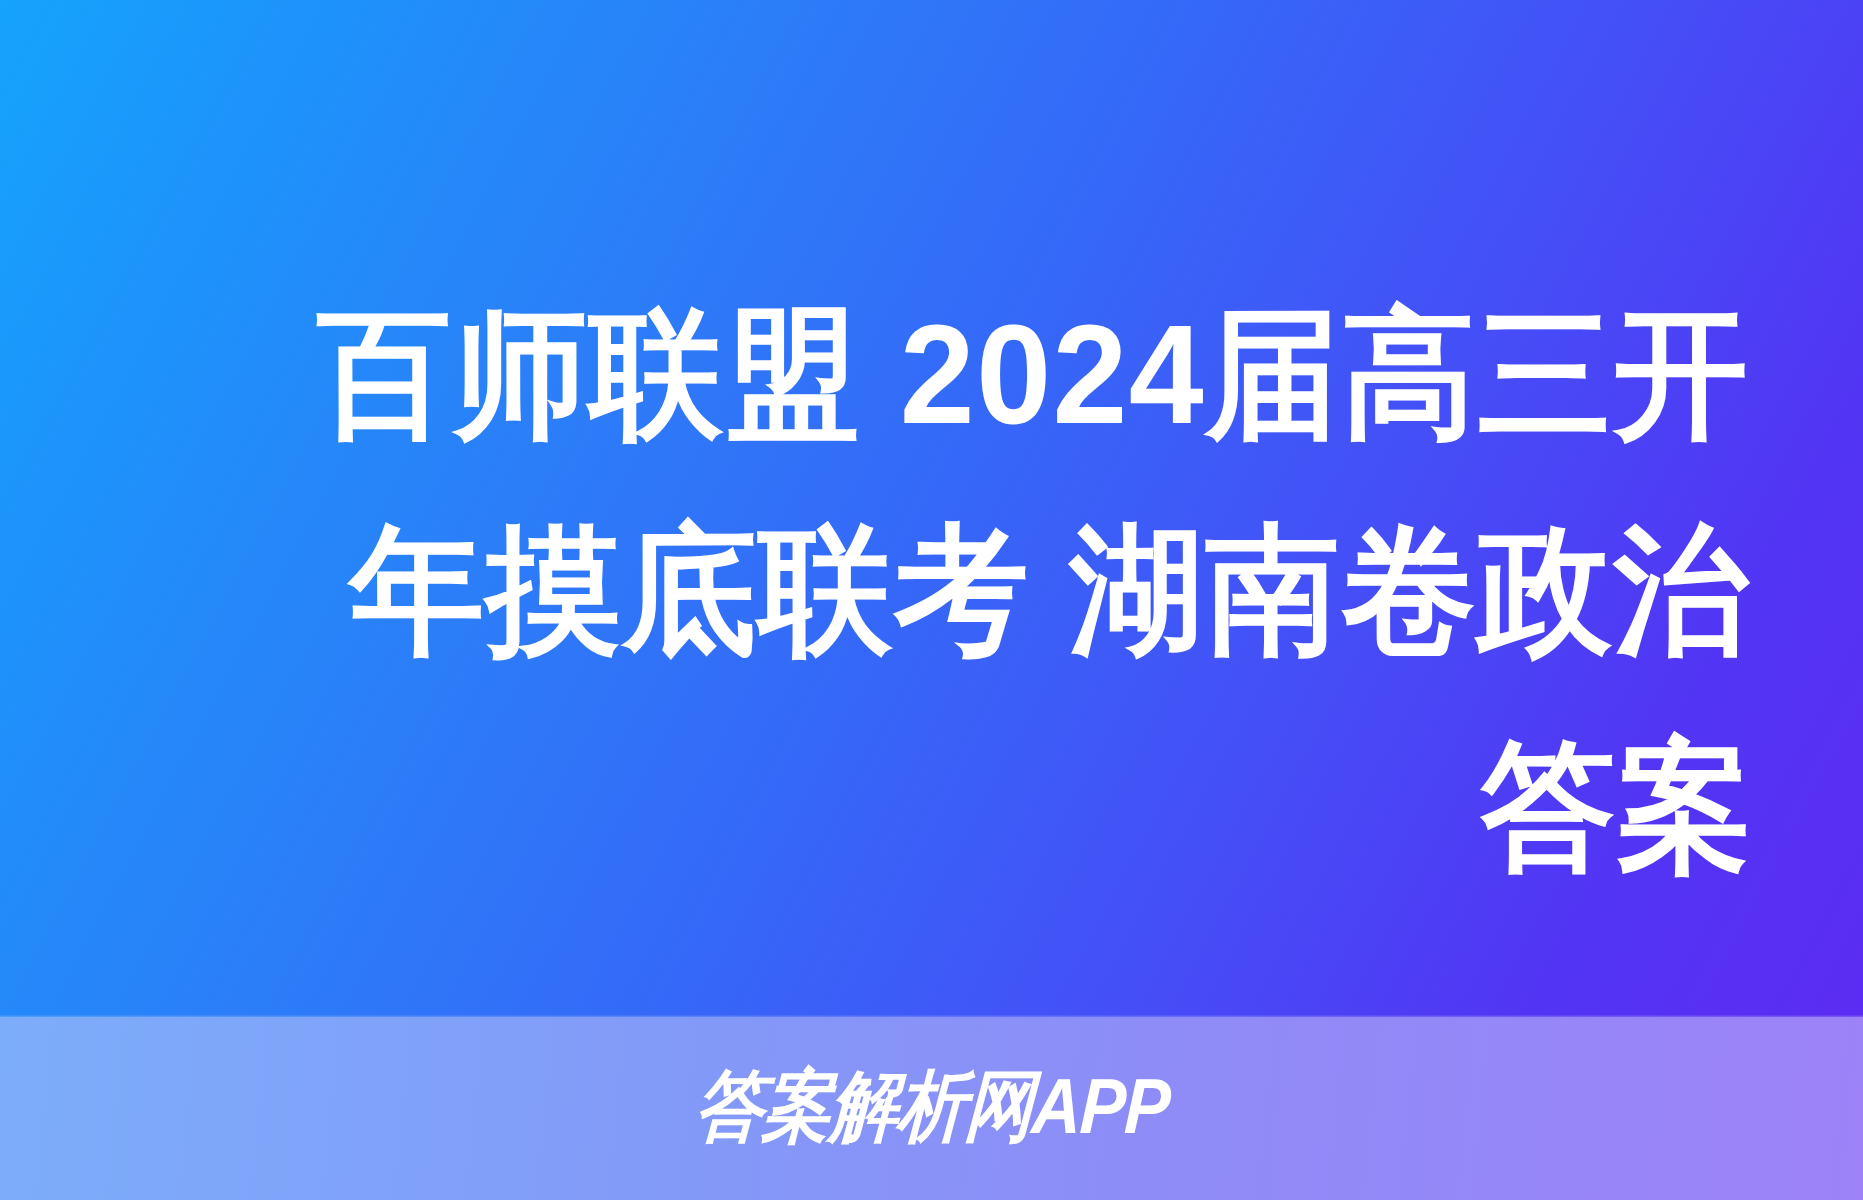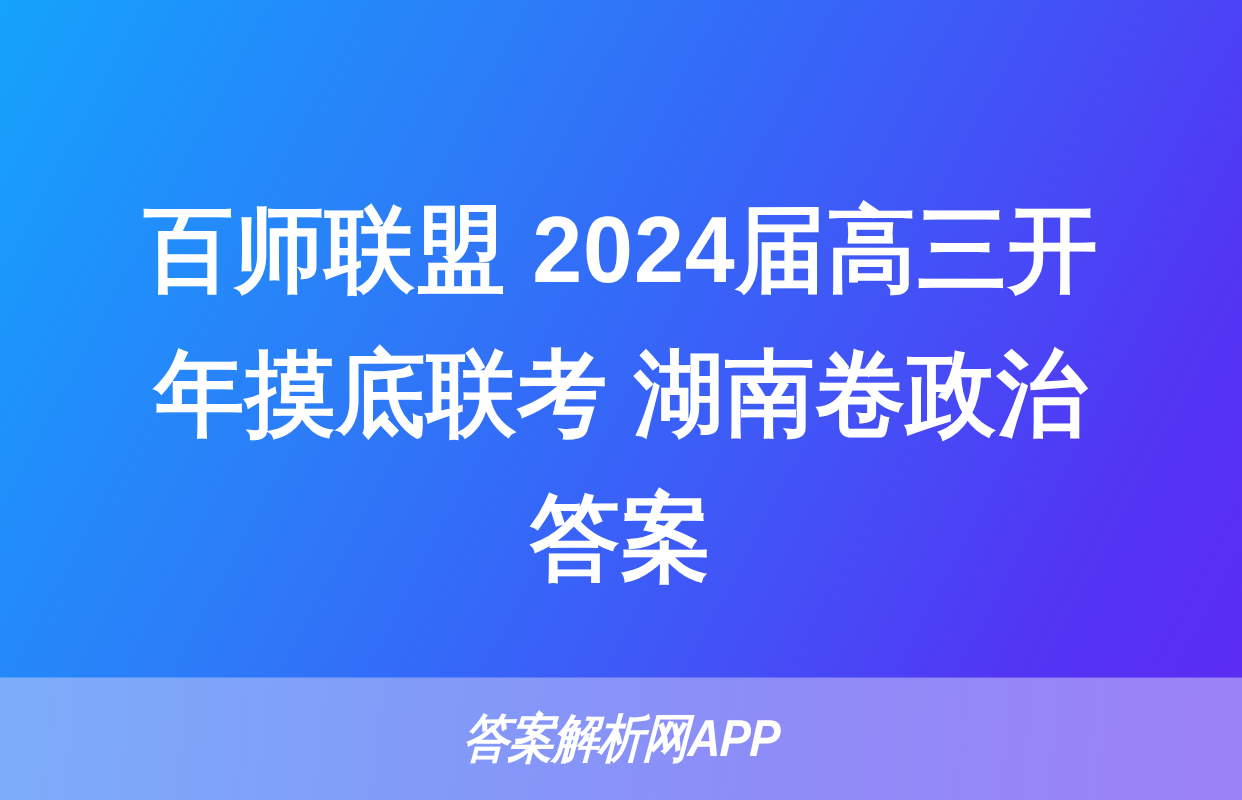--- a/index.html
+++ b/index.html
@@ -39,21 +39,21 @@
   }
 
   
   #title-block {
     position: absolute;
     left: 0;
     top: 178px;
     width: 1242px;
     padding: 0 50px;
     box-sizing: border-box;
-    text-align: center;
+    text-align: right;
     color: #ffffff;
   }
 
   .title-line {
     display: block;
     font-size: 94px;
     line-height: 144px;
     font-weight: 700;
     letter-spacing: 1px;
     color: #ffffff;

